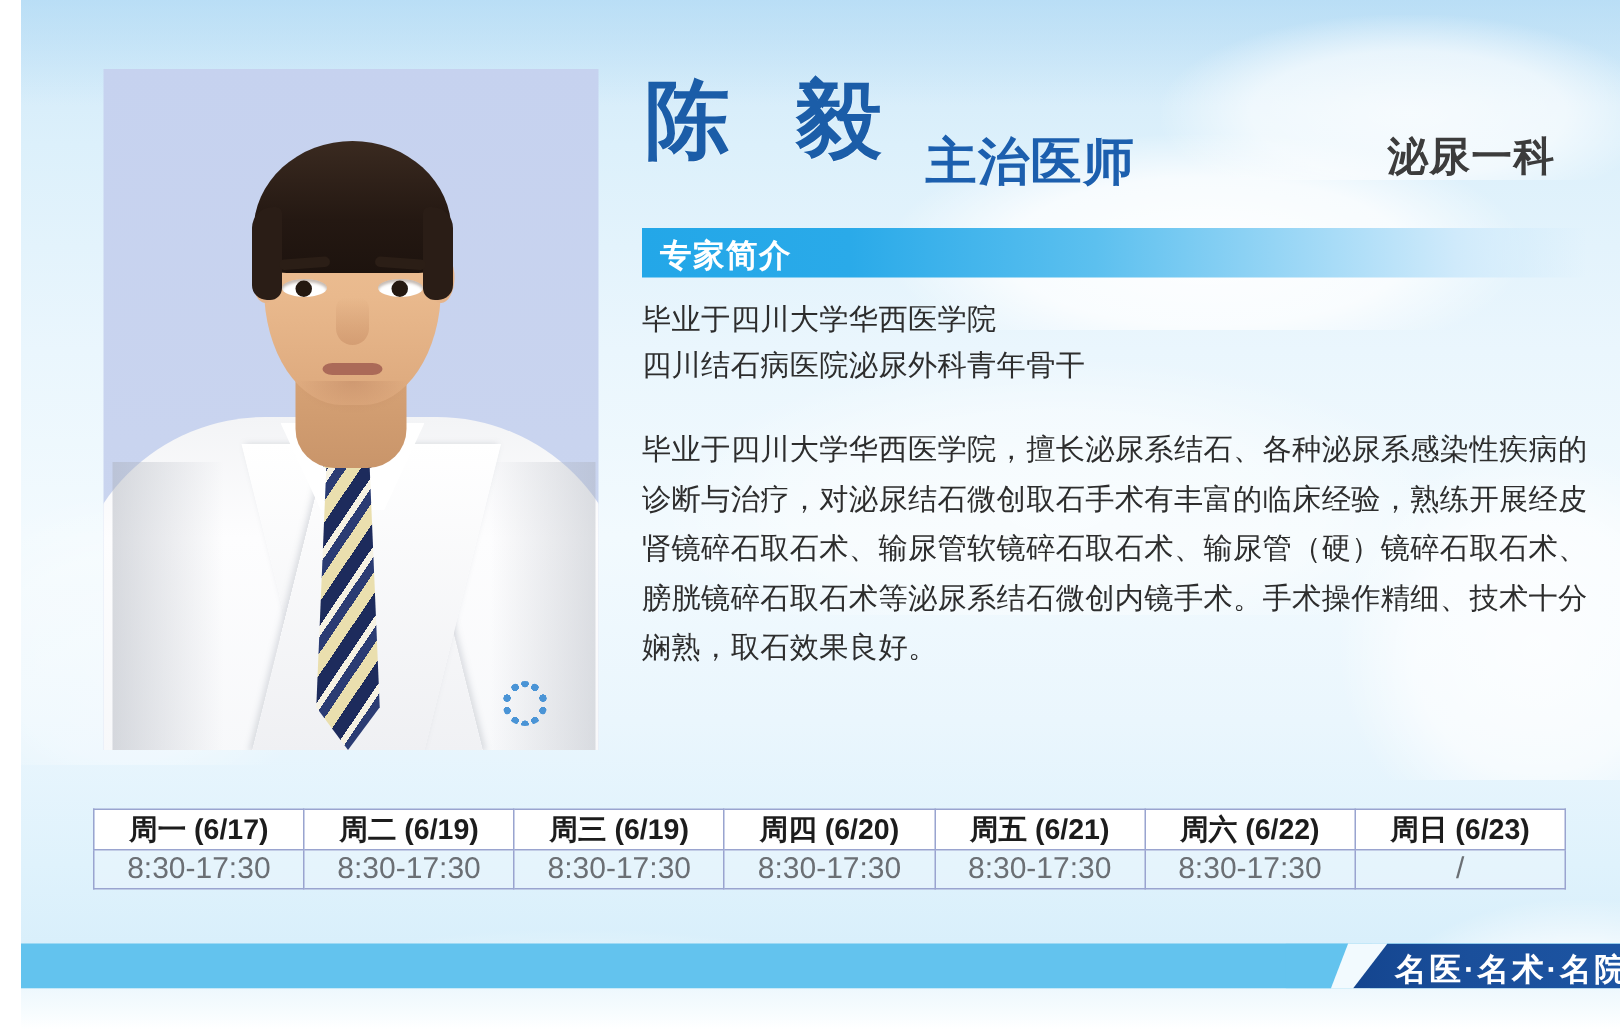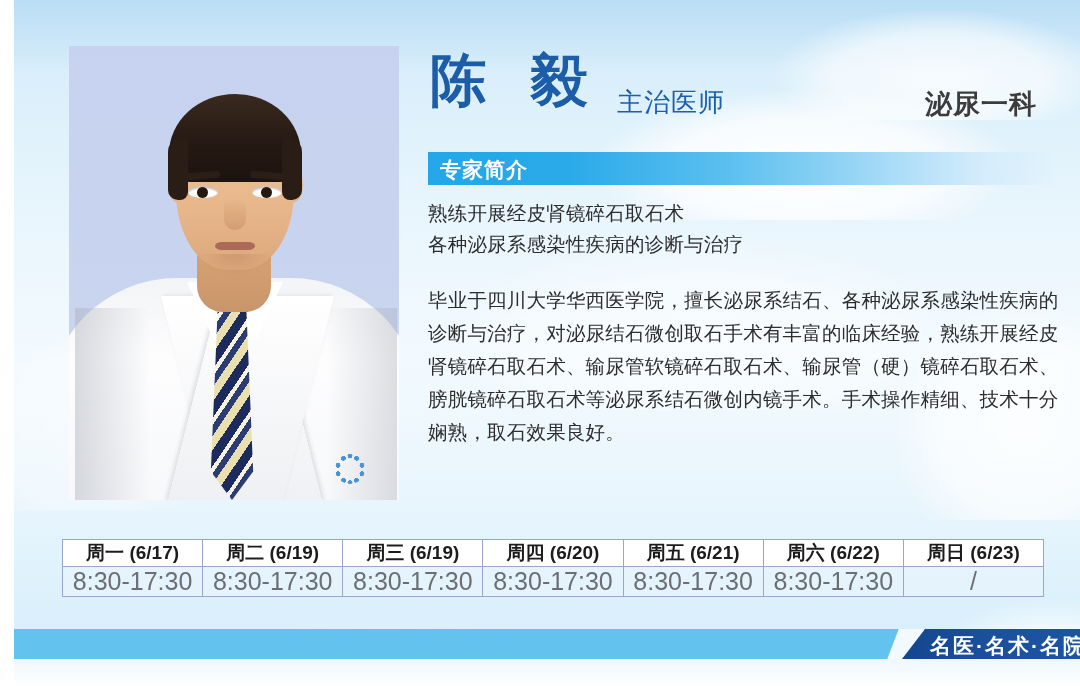--- a/index.html
+++ b/index.html
@@ -155,21 +155,21 @@
 
   
   #doctor-name {
     position: absolute; left: 416px; top: 52px;
     font-size: 57px; font-weight: bold; color: #1b5da8;
     letter-spacing: 14px; line-height: 1;
     text-shadow: 0 1px 0 rgba(255,255,255,.4);
   }
   #doctor-title {
     position: absolute; left: 603px; top: 85px;
-    font-size: 26px; font-weight: normal; color: #1c5fae; letter-spacing: 1px;
+    font-size: 34px; font-weight: bold; color: #1c5fae; letter-spacing: 1px;
   }
   #department {
     position: absolute; left: 911px; top: 86px;
     font-size: 27px; font-weight: bold; color: #3c3c3c; letter-spacing: 1px;
   }
 
   
   #section-bar {
     position: absolute; left: 414px; top: 152px; width: 630px; height: 33px;
     background: linear-gradient(90deg,
@@ -204,21 +204,21 @@
   }
   #schedule th {
     background: #ffffff;
     color: #1c1c1c;
     font-size: 19px;
     font-weight: bold;
   }
   #schedule td {
     background: rgba(232,244,252,.72);
     color: #6b6f74;
-    font-size: 25px;
+    font-size: 20px;
     font-weight: normal;
   }
 
   
   #banner-accent {
     position: absolute; left: 843px; top: 629px; width: 58px; height: 30px;
     background: #63c3ee;
     clip-path: polygon(0 0, 100% 0, 76% 100%, 0 100%);
   }
   #banner-gap {
@@ -283,22 +283,22 @@
 
   <div id="doctor-name">陈 毅</div>
   <div id="doctor-title">主治医师</div>
   <div id="department">泌尿一科</div>
 
   <div id="section-bar">
     <div id="section-bar-label">专家简介</div>
   </div>
 
   <div id="bio">
-    <div class="line">熟练开展经皮肾镜碎石取石术</div>
-    <div class="line">各种泌尿系感染性疾病的诊断与治疗</div>
+    <div class="line">毕业于四川大学华西医学院</div>
+    <div class="line">四川结石病医院泌尿外科青年骨干</div>
     <div class="gap"></div>
     <div class="para">毕业于四川大学华西医学院，擅长泌尿系结石、各种泌尿系感染性疾病的诊断与治疗，对泌尿结石微创取石手术有丰富的临床经验，熟练开展经皮肾镜碎石取石术、输尿管软镜碎石取石术、输尿管（硬）镜碎石取石术、膀胱镜碎石取石术等泌尿系结石微创内镜手术。手术操作精细、技术十分娴熟，取石效果良好。</div>
   </div>
 
   <table id="schedule">
     <thead>
       <tr>
         <th>周一 (6/17)</th>
         <th>周二 (6/19)</th>
         <th>周三 (6/19)</th>

